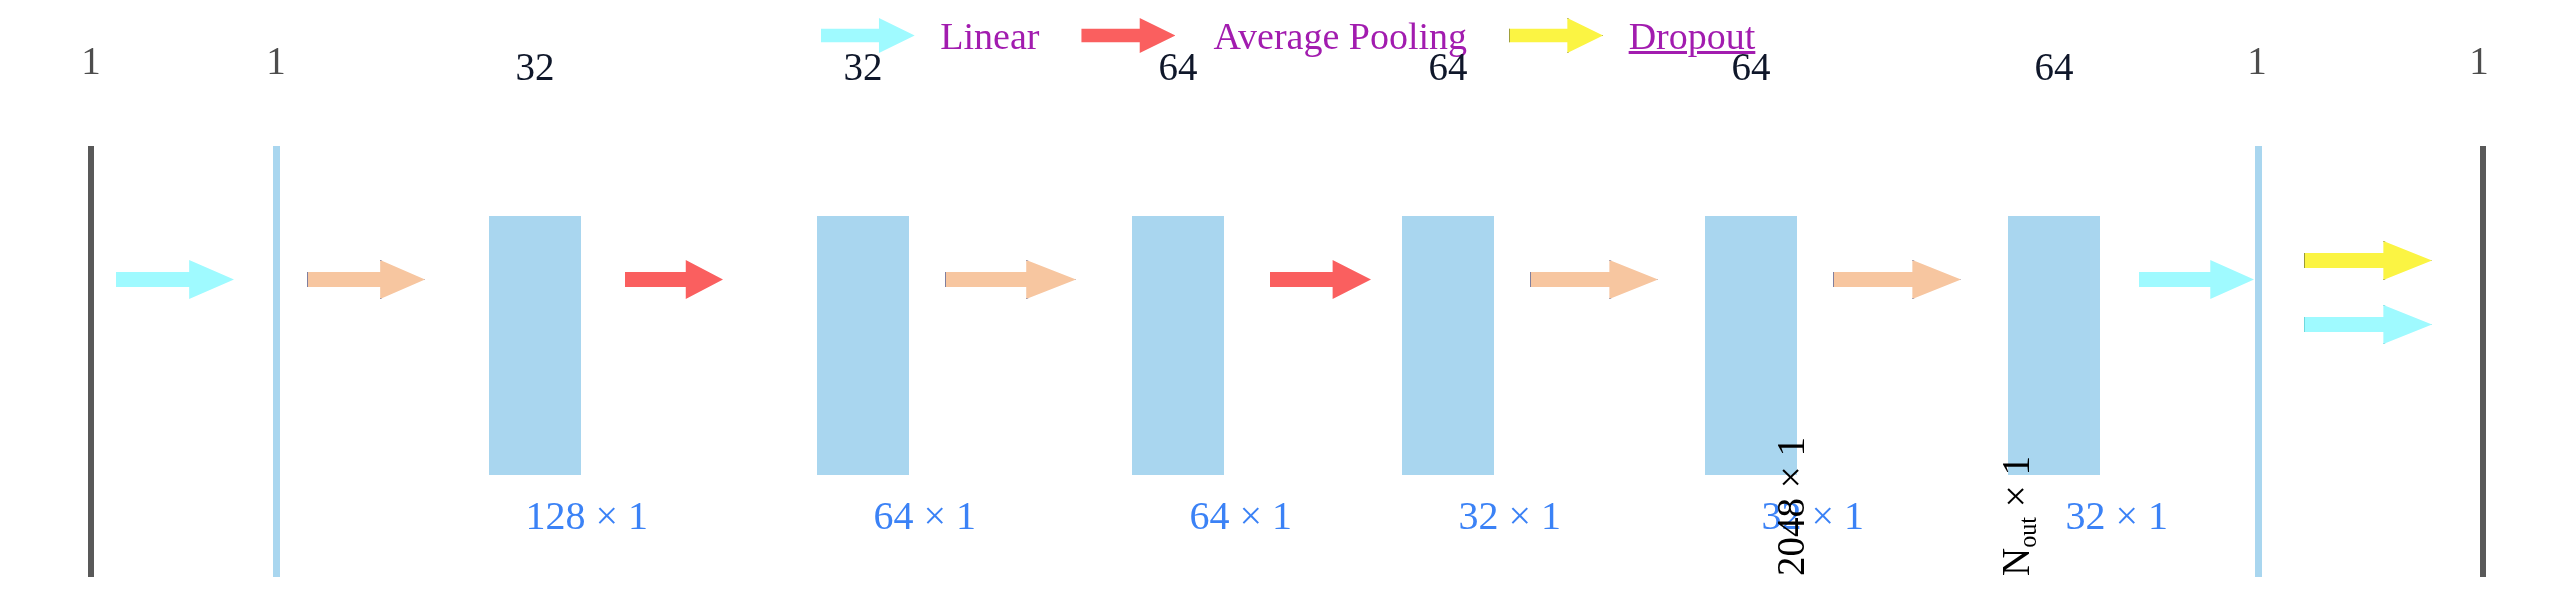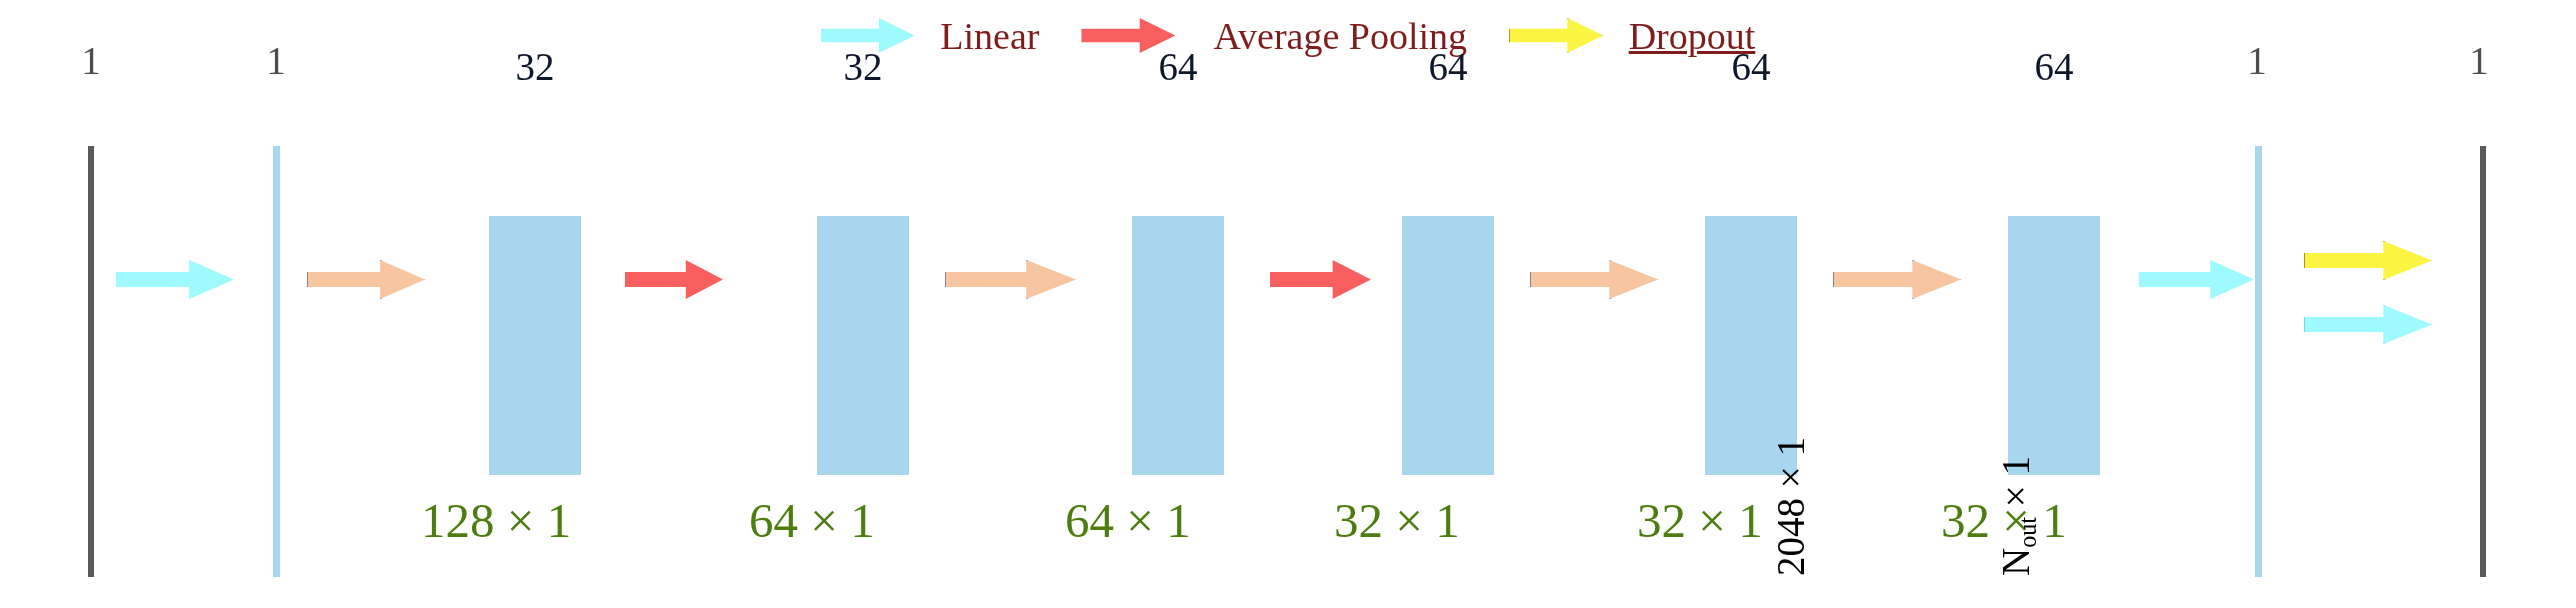--- a/index.html
+++ b/index.html
@@ -4,41 +4,41 @@
 <style>
   html,body{margin:0;padding:0;background:#ffffff;}
   body{width:2576px;height:608px;position:relative;overflow:hidden;
        font-family:"Liberation Serif","DejaVu Serif",serif;color:#000;}
 
   
   #legend{position:absolute;left:0;top:0;width:2576px;height:71px;
           display:flex;align-items:center;justify-content:center;gap:0;}
   .legend-item{display:flex;align-items:center;height:71px;}
   .legend-arrow{position:relative;flex:0 0 auto;}
-  .legend-label{font-size:38px;color:#7f1d1d;line-height:1;white-space:nowrap;
+  .legend-label{font-size:38px;color:#a21caf;line-height:1;white-space:nowrap;
                 font-family:"Liberation Serif","DejaVu Serif",serif;}
 
   
   .arrow{
     clip-path:polygon(0% 31%, 62% 31%, 62% 0%, 100% 50%, 62% 100%, 62% 69%, 0% 69%);
     -webkit-clip-path:polygon(0% 31%, 62% 31%, 62% 0%, 100% 50%, 62% 100%, 62% 69%, 0% 69%);
   }
 
   
   #diagram{position:absolute;left:0;top:71px;width:2576px;height:538px;}
   .abs{position:absolute;}
 
   .vbar{position:absolute;}
   .block{position:absolute;}
 
   .top-num{position:absolute;font-size:39px;line-height:1;text-align:center;
            white-space:nowrap;color:#0f172a;}
   .top-num.gray{color:#4d4d4d;}
-  .bot-num{position:absolute;font-size:49px;line-height:1;text-align:left;
-           white-space:nowrap;color:#4d7c0f;}
+  .bot-num{position:absolute;font-size:40px;line-height:1;text-align:right;
+           white-space:nowrap;color:#3b82f6;}
 
   .rot-label{position:absolute;font-size:39px;line-height:1;white-space:nowrap;
              color:#000;transform:rotate(-90deg);transform-origin:left bottom;}
   .rot-label sub{font-size:0.62em;vertical-align:baseline;position:relative;top:0.28em;}
 </style>
 </head>
 <body>
 
 <div id="legend">
 

